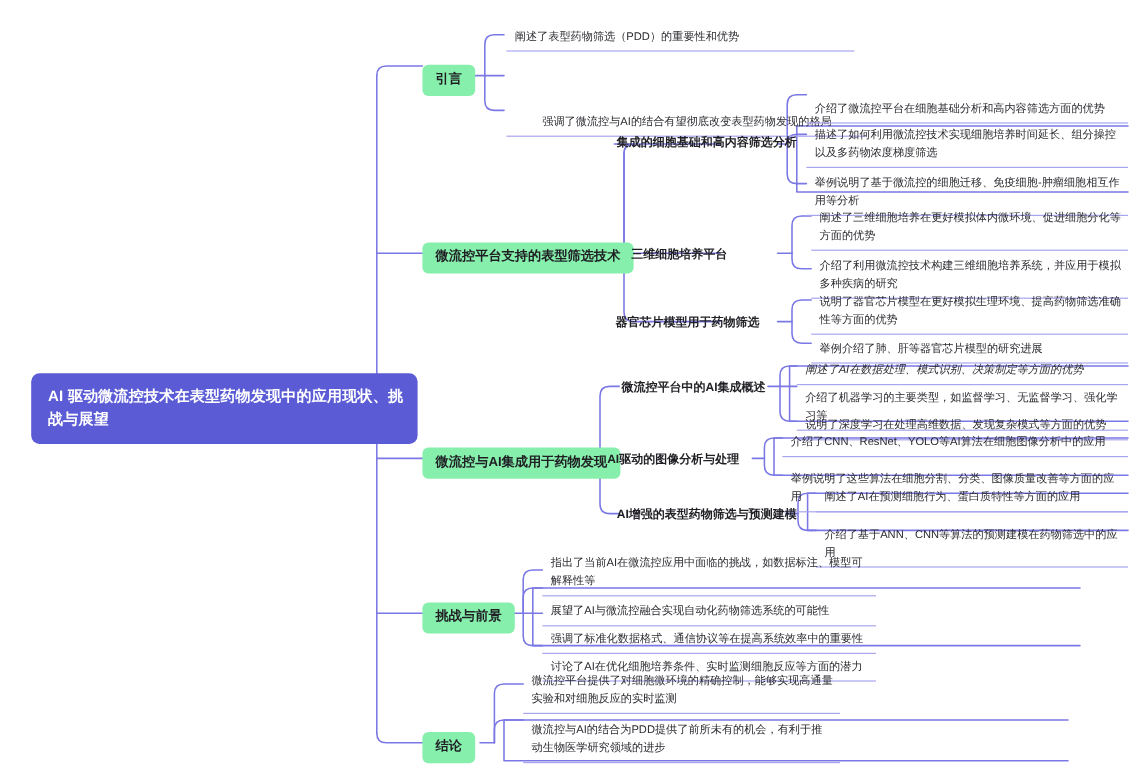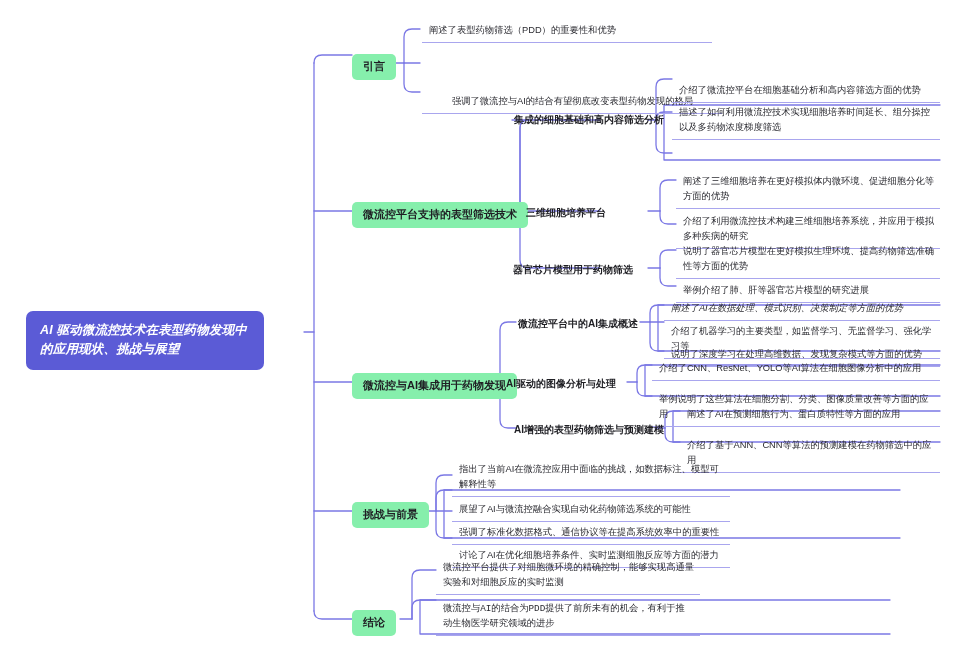--- a/index.html
+++ b/index.html
@@ -24,31 +24,30 @@
     left: 0; top: 0;
     width: 955px; height: 648px;
     pointer-events: none;
   }
 
   
   .root-node {
     position: absolute;
     left: 26px;
     top: 311px;
-    width: 238px;
+    width: 322px;
     padding: 10px 12px 11px 14px;
     background: #5B5BD6;
     border-radius: 7px;
     color: #ffffff;
     font-size: 12.5px;
     font-weight: 700;
     line-height: 19px;
     letter-spacing: .2px;
     z-index: 5;
-    font-style: italic;
   }
 
   
   .l2-node {
     position: absolute;
     background: #86efac;
     border-radius: 5px;
     padding: 5px 11px 6px 11px;
     font-size: 11px;
     font-weight: 700;
@@ -171,20 +170,21 @@
   <div class="leaf-node" style="left:422px; top:90px; width:300px;text-align:center;">强调了微流控与AI的结合有望彻底改变表型药物发现的格局</div>
 
   <div class="l2-node" style="left:352px; top:202px;">微流控平台支持的表型筛选技术</div>
 
   <div class="l3-node" style="left:508px; top:111px;">集成的细胞基础和高内容筛选分析</div>
 
   <div class="leaf-node" style="left:672px; top:79px; width:268px;">介绍了微流控平台在细胞基础分析和高内容筛选方面的优势</div>
 
   <div class="leaf-node wrap2" style="left:672px; top:101px; width:268px;">描述了如何利用微流控技术实现细胞培养时间延长、组分操控以及多药物浓度梯度筛选</div>
 
+  <div class="leaf-node wrap2" style="left:672px; top:141px; width:268px;">举例说明了基于微流控的细胞迁移、免疫细胞-肿瘤细胞相互作用等分析</div>
 
   <div class="l3-node" style="left:520px; top:204px;">三维细胞培养平台</div>
 
   <div class="leaf-node wrap2" style="left:676px; top:170px; width:264px;">阐述了三维细胞培养在更好模拟体内微环境、促进细胞分化等方面的优势</div>
 
   <div class="leaf-node wrap2" style="left:676px; top:210px; width:264px;">介绍了利用微流控技术构建三维细胞培养系统，并应用于模拟多种疾病的研究</div>
 
   <div class="l3-node" style="left:507px; top:261px;">器官芯片模型用于药物筛选</div>
 
   <div class="leaf-node wrap2" style="left:676px; top:240px; width:264px;">说明了器官芯片模型在更好模拟生理环境、提高药物筛选准确性等方面的优势</div>
@@ -220,15 +220,15 @@
   <div class="leaf-node" style="left:452px; top:498px; width:278px;">展望了AI与微流控融合实现自动化药物筛选系统的可能性</div>
 
   <div class="leaf-node" style="left:452px; top:521px; width:278px;">强调了标准化数据格式、通信协议等在提高系统效率中的重要性</div>
 
   <div class="leaf-node" style="left:452px; top:544px; width:278px;">讨论了AI在优化细胞培养条件、实时监测细胞反应等方面的潜力</div>
 
   <div class="l2-node" style="left:352px; top:610px;">结论</div>
 
   <div class="leaf-node wrap2" style="left:436px; top:556px; width:264px;">微流控平台提供了对细胞微环境的精确控制，能够实现高通量实验和对细胞反应的实时监测</div>
 
-  <div class="leaf-node wrap2" style="left:436px; top:597px; width:264px;font-family:Liberation Mono, monospace;">微流控与AI的结合为PDD提供了前所未有的机会，有利于推动生物医学研究领域的进步</div>
+  <div class="leaf-node wrap2" style="left:436px; top:597px; width:264px;">微流控与AI的结合为PDD提供了前所未有的机会，有利于推动生物医学研究领域的进步</div>
 
 </div>
 
 </body></html>

